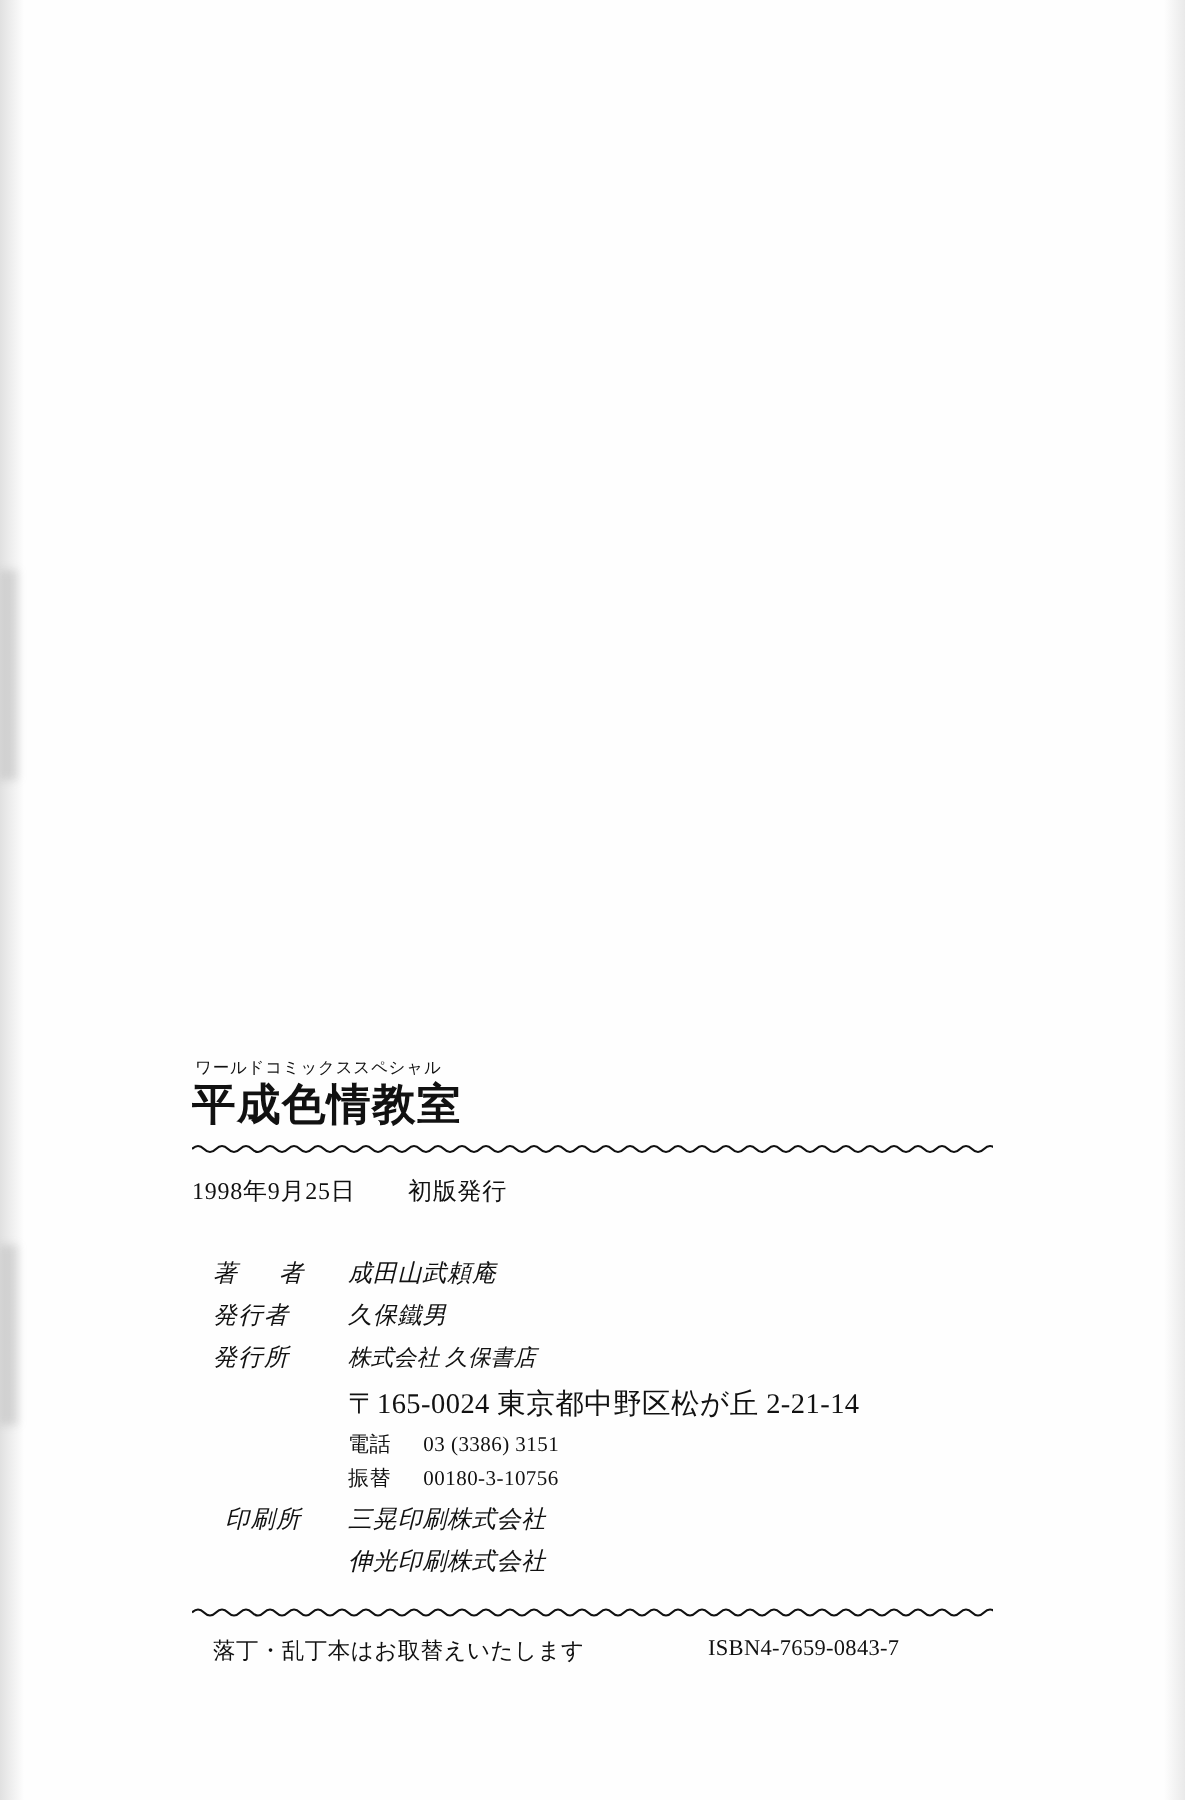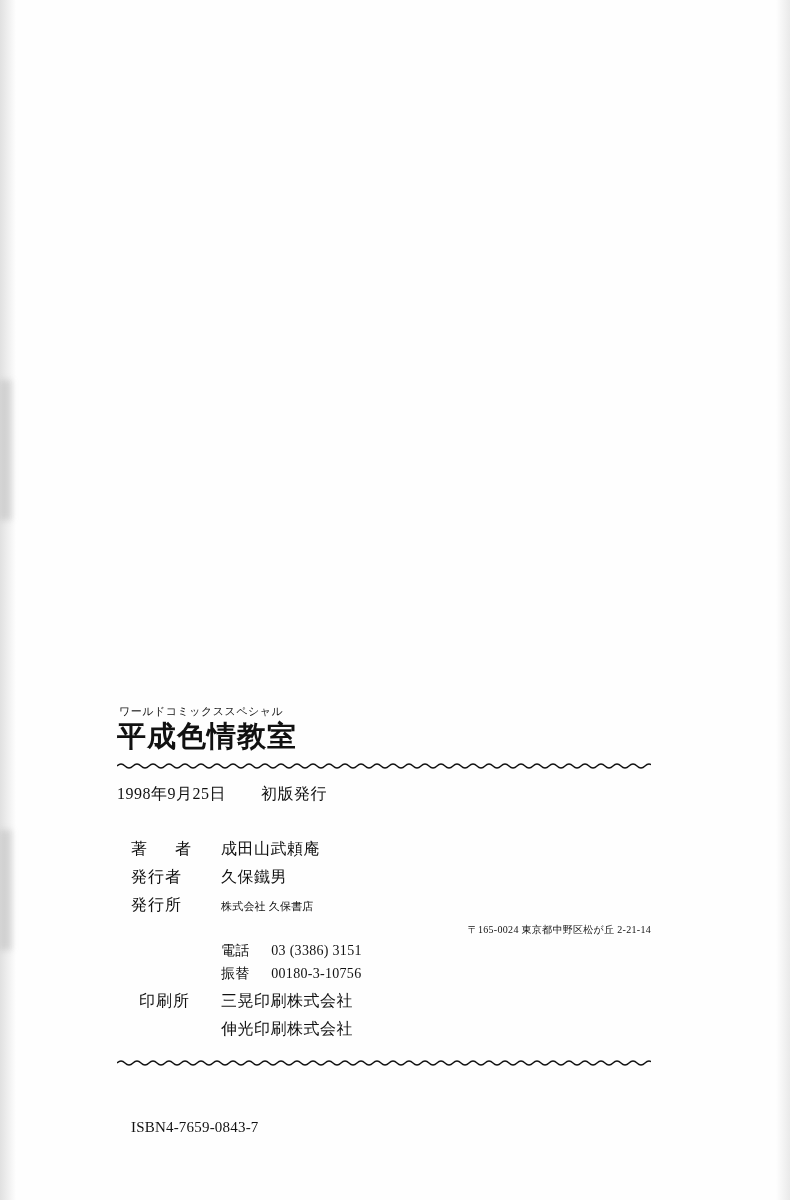--- a/index.html
+++ b/index.html
@@ -45,21 +45,21 @@
     position: absolute;
     left: 0;
     width: 12px;
     background: rgba(110,110,110,0.20);
     filter: blur(3px);
     pointer-events: none;
   }
 
   .colophon {
     position: absolute;
-    left: 117px;
+    left: 128px;
     top: 706px;
     width: 534px;
   }
 
   .series-label {
     font-size: 11px;
     letter-spacing: 0.5px;
     line-height: 1.1;
     margin: 0 0 2px 2px;
     font-family: "DejaVu Sans", "Liberation Sans", sans-serif;
@@ -93,20 +93,21 @@
     width: 26px;
   }
 
   .credits {
     margin-top: 34px;
   }
   .credit-row {
     display: flex;
     align-items: baseline;
     margin-bottom: 7px;
+    font-style: italic;
   }
   .credit-label {
     width: 104px;
     flex: 0 0 104px;
     font-size: 16px;
     letter-spacing: 6px;
     text-align: left;
     padding-left: 14px;
     box-sizing: border-box;
   }
@@ -115,52 +116,50 @@
   }
   .credit-label.indent {
     padding-left: 22px;
     letter-spacing: 1px;
   }
   .credit-value {
     font-size: 16px;
     letter-spacing: 0.5px;
   }
   .credit-value.small {
-    font-size: 11px;
+    font-size: 15px;
     letter-spacing: 0.2px;
   }
   .sub-row {
     margin-left: 104px;
     font-size: 14px;
     margin-bottom: 5px;
     letter-spacing: 0.3px;
   }
   .sub-row.addr {
-    font-size: 10px;
-    text-align: right;
+    font-size: 19px;
   }
   .sub-row .sp {
     display: inline-block;
     width: 14px;
   }
 
   .footer-row {
     display: flex;
     margin-top: 12px;
     font-size: 15px;
     letter-spacing: 0.3px;
     padding-left: 14px;
   }
   .footer-left {
     flex: 0 0 330px;
   }
   .footer-right {
     font-family: "Liberation Serif", serif;
     letter-spacing: 0.2px;
-    margin-top: 40px;
   }
 </style>
 </head>
 <body>
 
 <div class="page">
 
   <div class="edge-left"></div>
   <div class="edge-right"></div>
   <div class="edge-blotch" style="top:380px;height:140px;"></div>
@@ -223,17 +222,18 @@
         <div class="credit-value">伸光印刷株式会社</div>
       </div>
 
     </div>
 
     <svg class="wave-rule" viewBox="0 0 534 9" preserveAspectRatio="none" style="margin-top:18px;">
       <path d="M0,5 q4,-4 8,0 t8,0 t8,0 t8,0 t8,0 t8,0 t8,0 t8,0 t8,0 t8,0 t8,0 t8,0 t8,0 t8,0 t8,0 t8,0 t8,0 t8,0 t8,0 t8,0 t8,0 t8,0 t8,0 t8,0 t8,0 t8,0 t8,0 t8,0 t8,0 t8,0 t8,0 t8,0 t8,0 t8,0 t8,0 t8,0 t8,0 t8,0 t8,0 t8,0 t8,0 t8,0 t8,0 t8,0 t8,0 t8,0 t8,0 t8,0 t8,0 t8,0 t8,0 t8,0 t8,0 t8,0 t8,0 t8,0 t8,0 t8,0 t8,0 t8,0 t8,0 t8,0 t8,0 t8,0 t8,0 t8,0 t8,0" fill="none" stroke="#111" stroke-width="1.4"></path>
     </svg>
 
     <div class="footer-row">
+      <div class="footer-left">落丁・乱丁本はお取替えいたします</div>
       <div class="footer-right">ISBN4-7659-0843-7</div>
     </div>
 
   </div>
 </div>
 
 </body></html>

